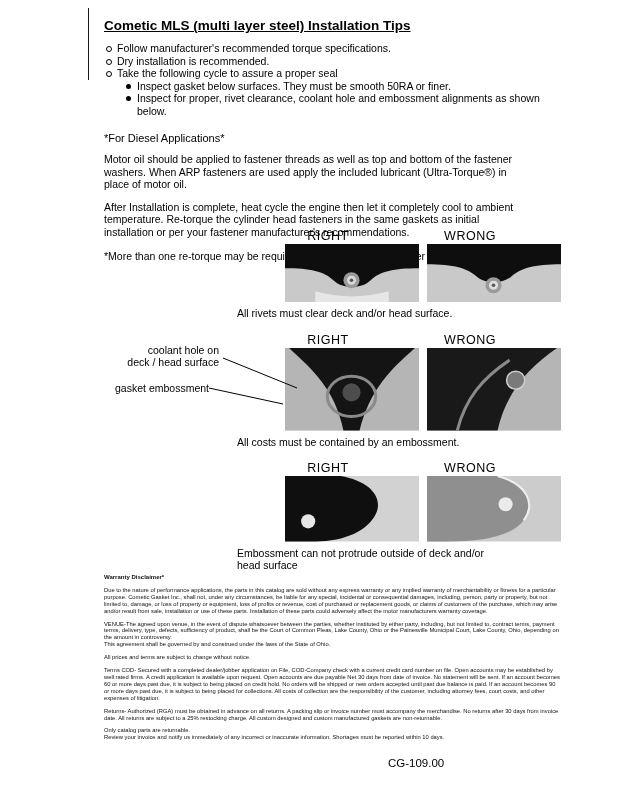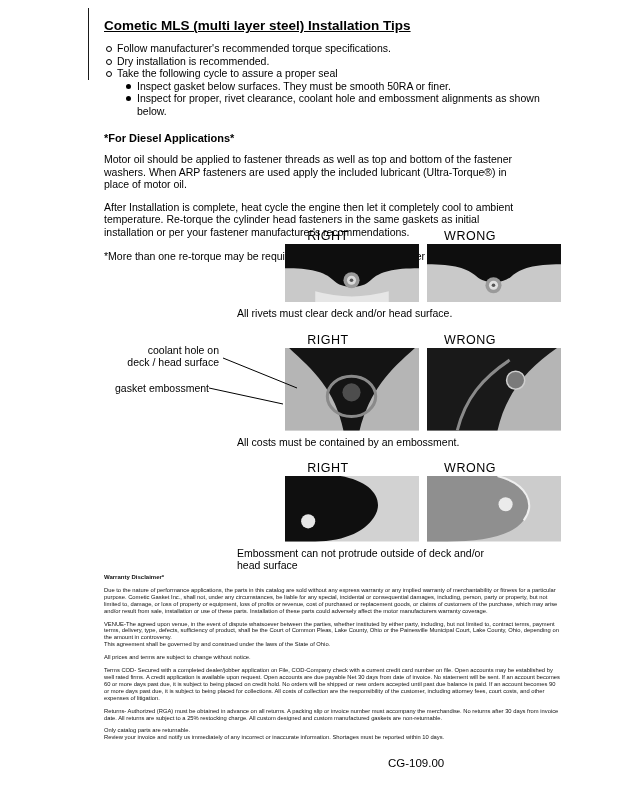--- a/index.html
+++ b/index.html
@@ -48,21 +48,21 @@
     font-size: 10.5px; line-height: 12.5px;
     padding-left: 11px;
   }
   ul.sub-bullets > li::before {
     content: "";
     position: absolute; left: 0; top: 4px;
     width: 5px; height: 5px;
     background: #000; border-radius: 50%;
   }
   .diesel-heading {
-    font-size: 11px; font-weight: bold;
+    font-size: 11px; font-weight: normal;
     margin: 15px 0 9px 0;
   }
   p.body-para {
     font-size: 10.5px; line-height: 12.5px;
     margin: 0 0 10px 0;
     width: 424px;
   }
   p.note-para {
     font-size: 10.5px; line-height: 12.5px;
     margin: 12px 0 0 0;

